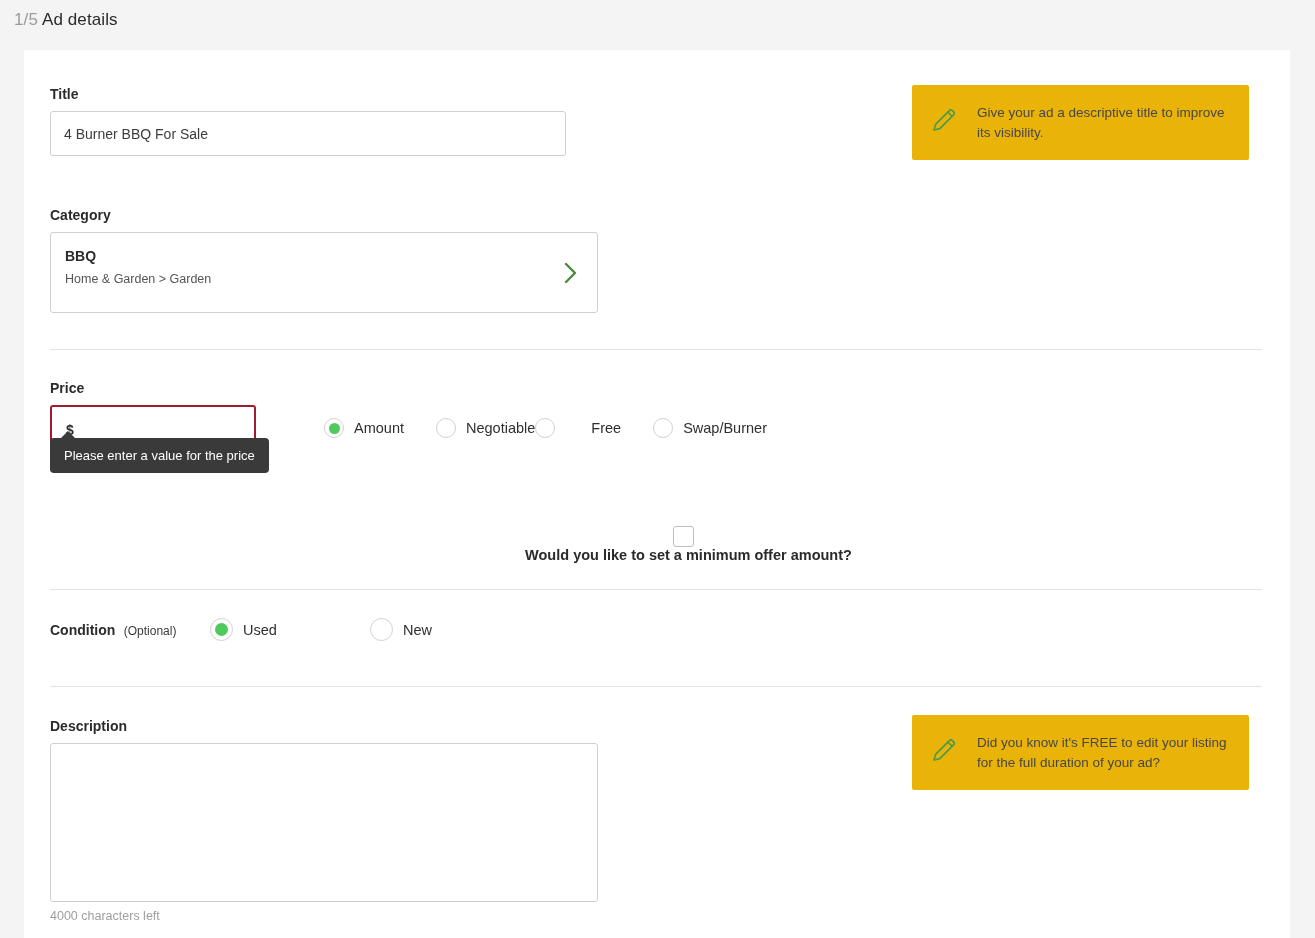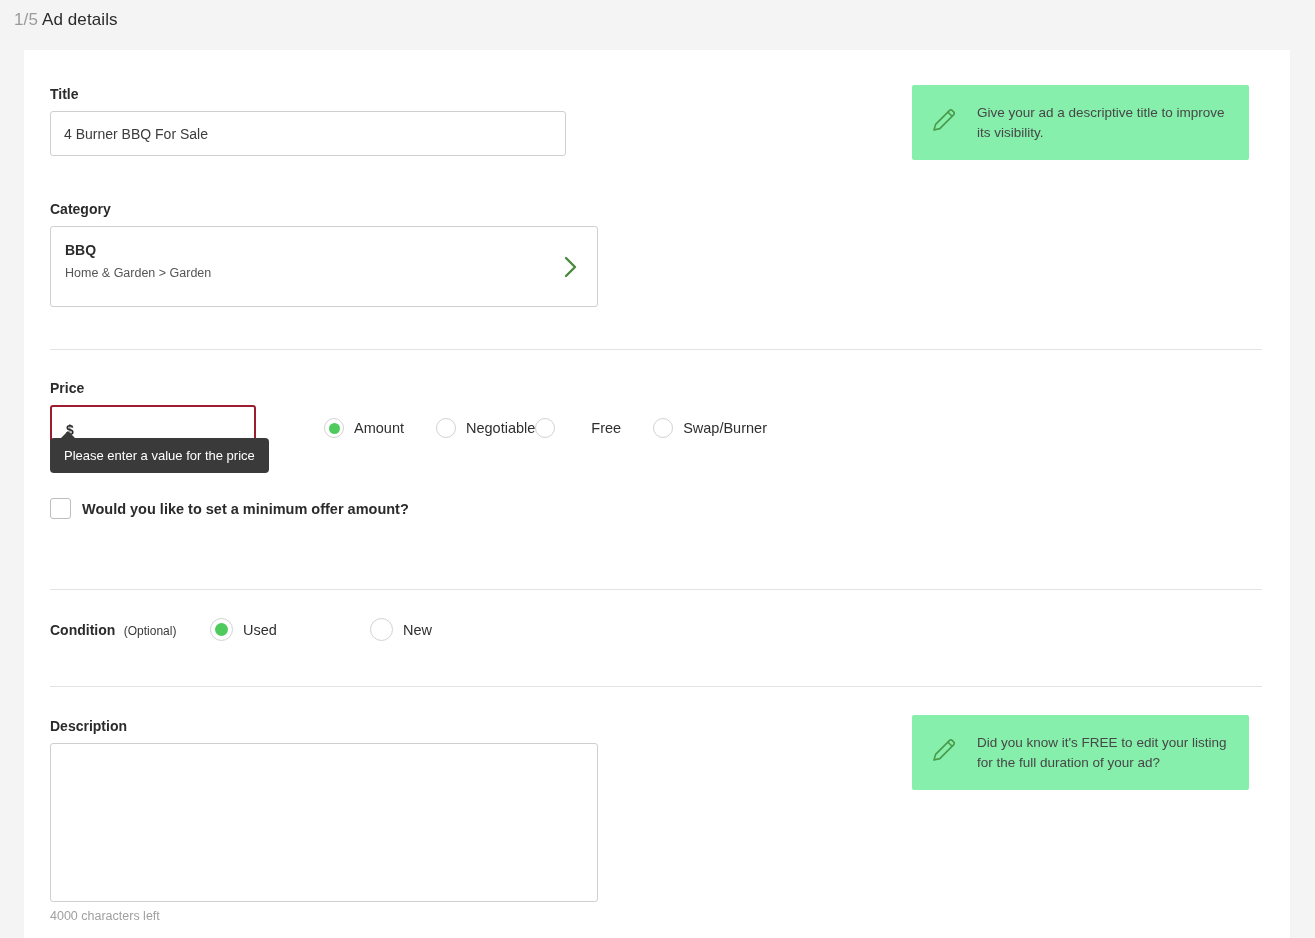--- a/index.html
+++ b/index.html
@@ -255,21 +255,21 @@
   .char-counter {
     margin-top: 7px;
     font-size: 12.5px;
     color: #a0a0a0;
   }
 
   
   .tip-box {
     position: absolute;
     width: 337px;
-    background: #86efac;
+    background: #eab308;
     border-radius: 2px;
     display: flex;
     align-items: flex-start;
     padding: 18px 20px 18px 18px;
   }
   .tip-icon {
     width: 30px;
     height: 30px;
     flex: none;
     margin-right: 17px;
@@ -290,21 +290,21 @@
     <span class="step-num">1</span><span class="step-sep">/</span><span class="step-total">5</span><span class="step-title">Ad details</span>
   </div>
 
   <div class="card">
 
     <div class="section" style="top:36px;">
       <label class="field-label">Title</label>
       <input class="text-input" type="text" value="4 Burner BBQ For Sale" style="">
     </div>
 
-    <div class="section" style="top:151px;">
+    <div class="section" style="top:157px;">
       <label class="field-label">Category</label>
       <div class="category-card">
         <div class="category-name">BBQ</div>
         <div class="category-path">Home &amp; Garden &gt; Garden</div>
         <span class="chevron">
           <svg width="22" height="26" viewBox="0 0 22 26" fill="none">
             <path d="M6 4 L15 13 L6 22" stroke="#4a8a3f" stroke-width="2.4" stroke-linecap="round" stroke-linejoin="round"></path>
           </svg>
         </span>
       </div>
@@ -338,21 +338,21 @@
           </div>
           <div class="radio-opt">
             <span class="radio-circle"></span>
             <span class="radio-label">Swap/Burner</span>
           </div>
         </div>
       </div>
 
       <div class="tooltip">Please enter a value for the price</div>
 
-      <div class="checkbox-row" style="margin-top:44px;">
+      <div class="checkbox-row" style="margin-top:72px;flex-direction:column;">
         <span class="checkbox-box"></span>
         <span class="checkbox-label">Would you like to set a minimum offer amount?</span>
       </div>
     </div>
 
     <div class="divider" style="top:539px;"></div>
 
     <div class="section" style="top:568px;">
       <div style="display:flex; align-items:center;">
         <div style="width:160px;">

